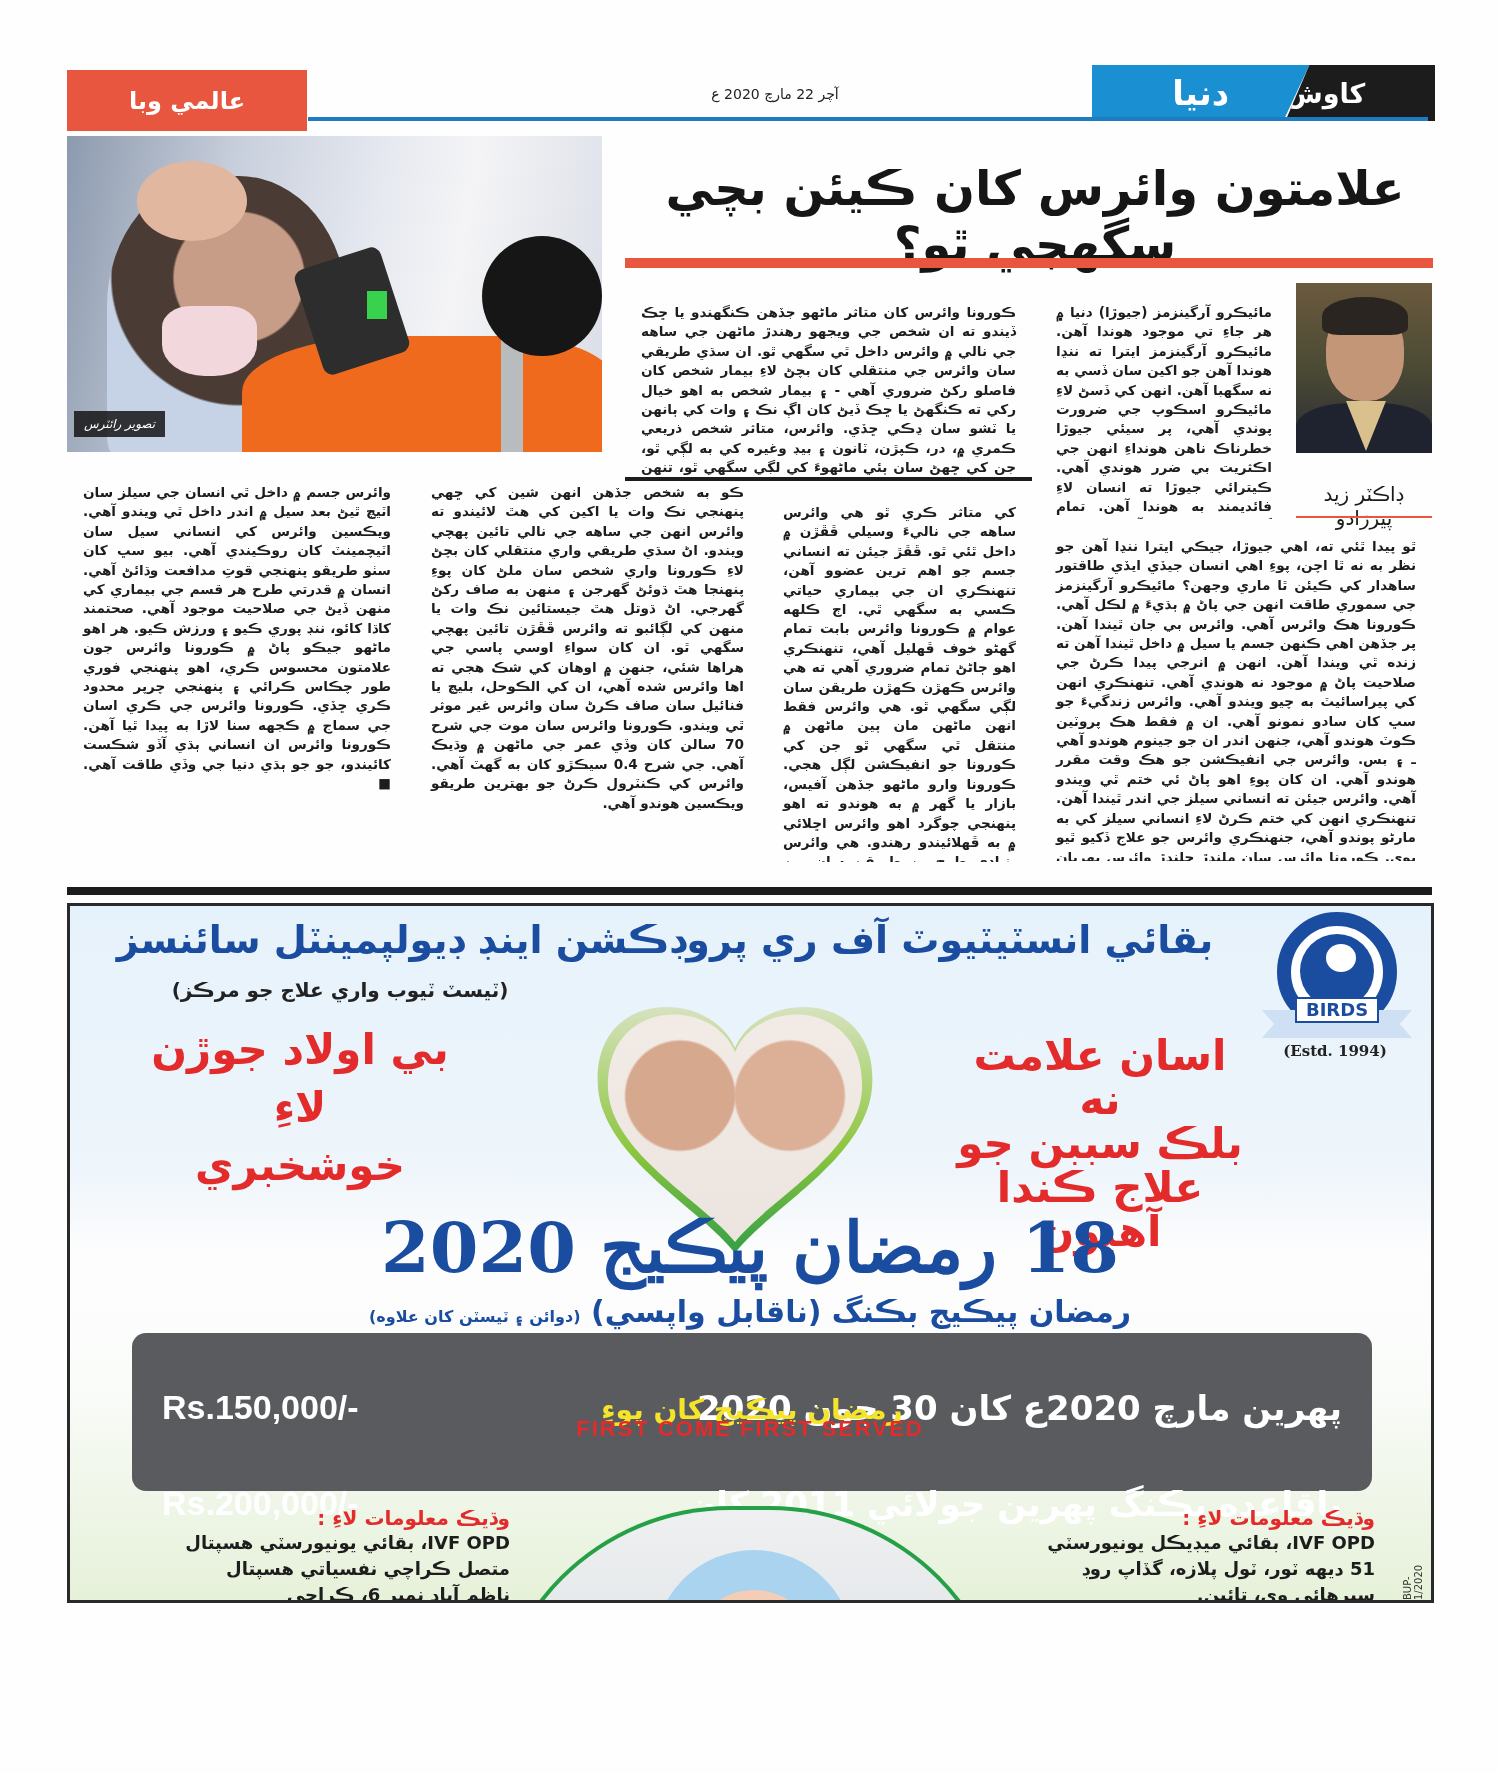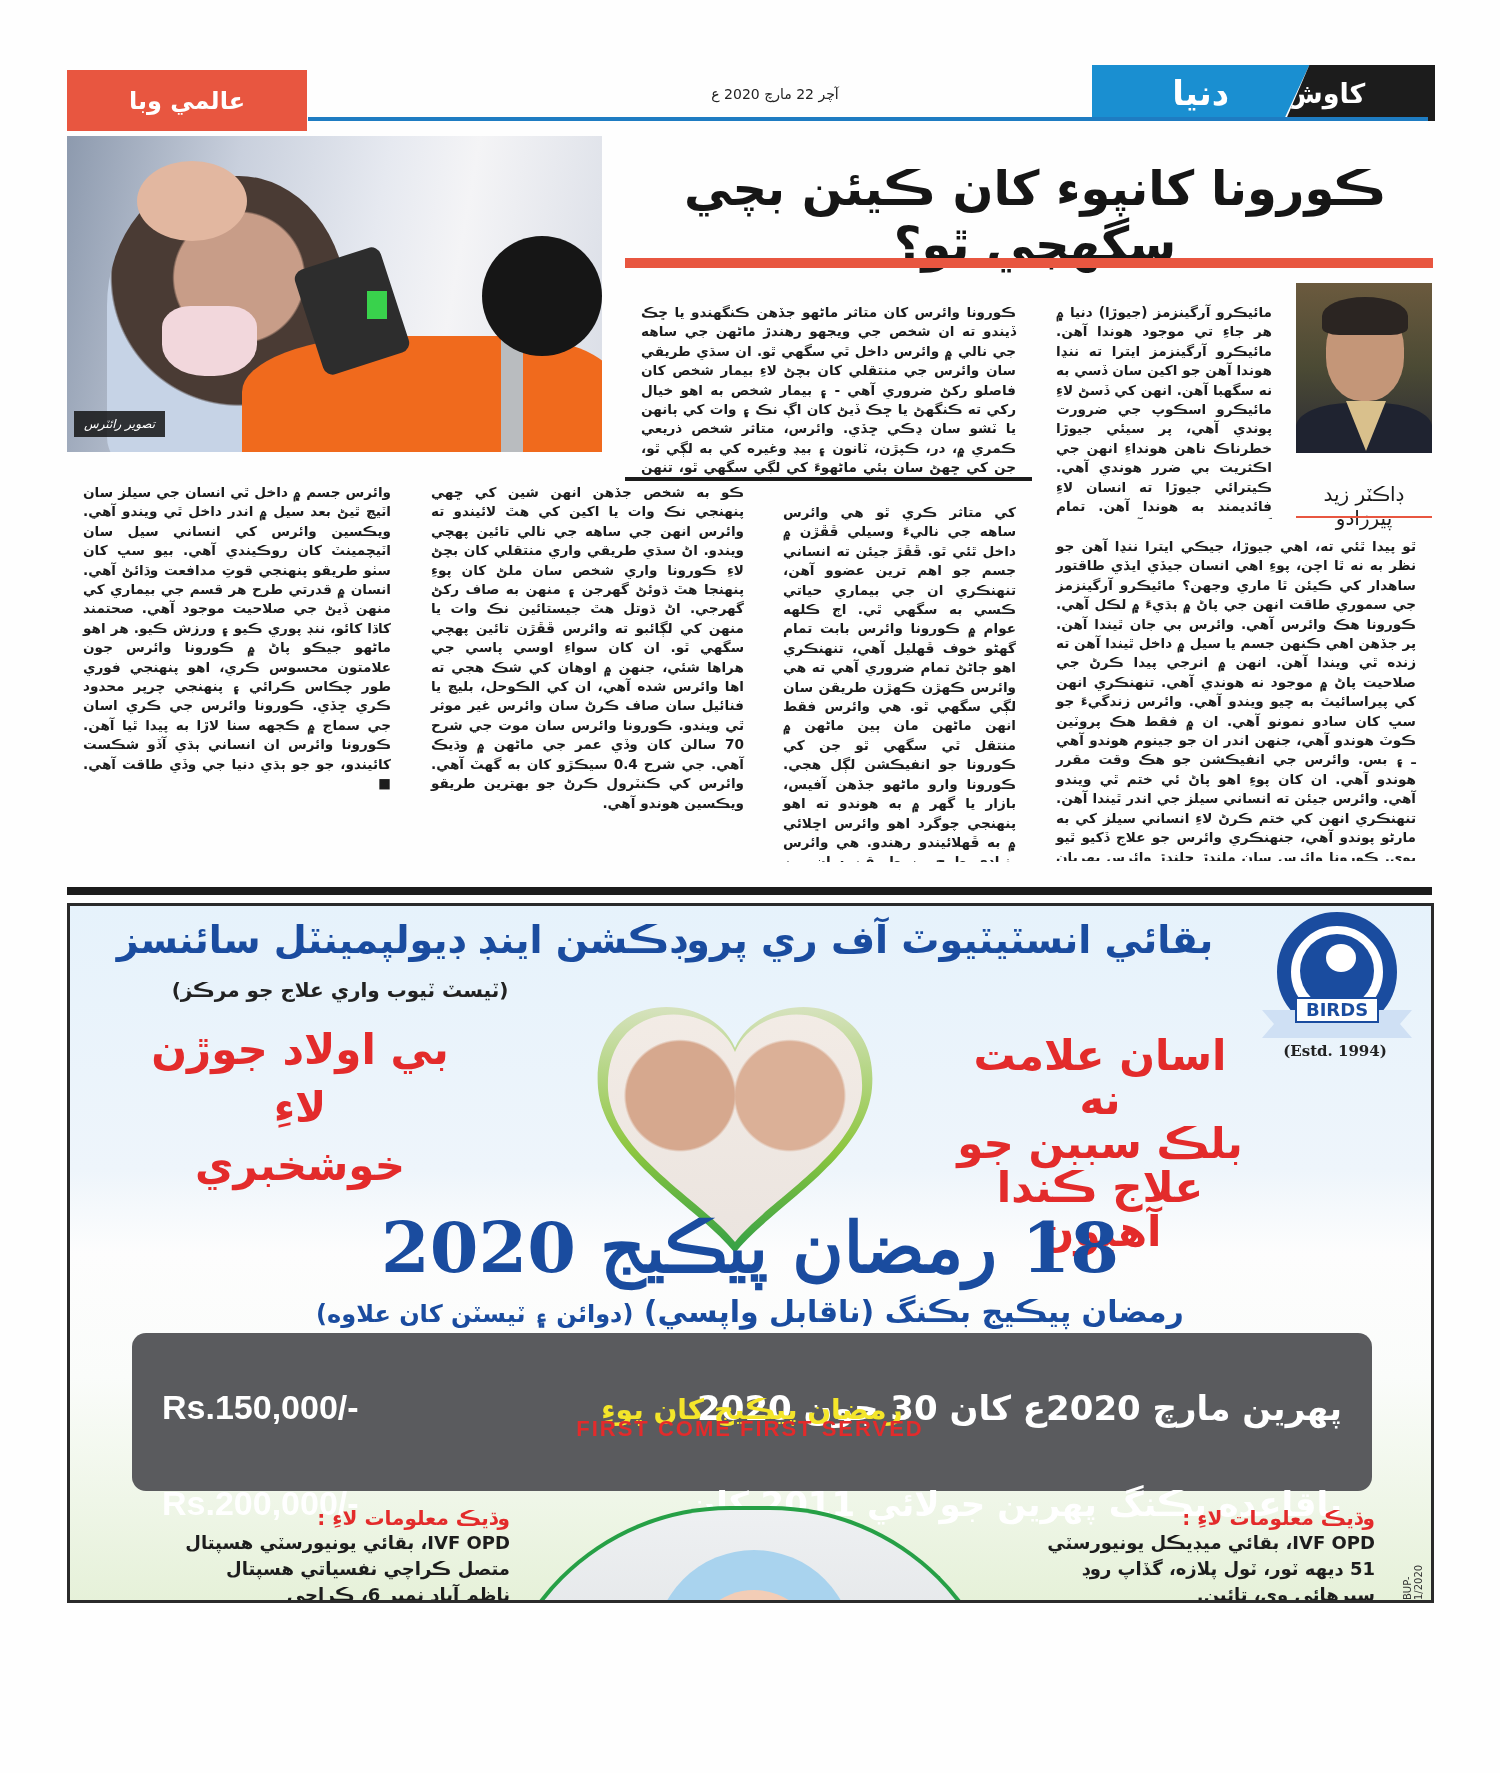--- a/index.html
+++ b/index.html
@@ -84,21 +84,21 @@
 
   .red-left { position: absolute; left: 40px; top: 115px; width: 380px; text-align: center; direction: rtl; color: #e32b2b;
     font-weight: bold; font-size: 42px; line-height: 58px; }
   .red-right { position: absolute; left: 880px; top: 128px; width: 300px; text-align: center; direction: rtl; color: #e32b2b;
     font-weight: bold; font-size: 42px; line-height: 44px; }
 
   .package-title { position: absolute; left: 100px; top: 300px; width: 1160px; text-align: center; direction: rtl;
     font-size: 70px; font-weight: bold; color: #1a4c9f; font-family: "DejaVu Serif", serif; }
   .package-sub { position: absolute; left: 60px; top: 388px; width: 1240px; text-align: center; direction: rtl;
     font-size: 30px; font-weight: bold; color: #1a4c9f; }
-  .package-sub .note { font-size: 24px; color: #1a4c9f; font-weight: bold; text-align: right; }
+  .package-sub .note { font-size: 16px; color: #1a4c9f; font-weight: bold; text-align: right; }
 
   .price-box { position: absolute; left: 62px; top: 427px; width: 1240px; height: 158px; background: #5a5b5e; border-radius: 14px; color: #fff; }
   .price-row { position: absolute; left: 30px; width: 1180px; display: flex; justify-content: space-between; direction: ltr; margin-top: 47px; }
   .price-row.r1 { top: 8px; }
   .price-row.r3 { top: 104px; }
   .price-amt { font-size: 34px; font-weight: bold; font-family: "Liberation Sans", sans-serif; }
   .price-desc { font-size: 34px; direction: rtl; font-weight: bold; }
   .price-mid { position: absolute; left: 0; top: 60px; width: 1240px; text-align: center; direction: rtl; font-size: 28px; font-weight: bold; color: #f4e52a; }
 
   .contact { position: absolute; top: 600px; direction: rtl; color: #1d1d1d; }
@@ -119,21 +119,21 @@
 <body>
 
 <div class="section-tag">عالمي وبا</div>
 <div class="date">آچر 22 مارچ 2020 ع</div>
 <div class="brand">
   <div class="brand-blue">دنيا</div>
   <div class="brand-black">كاوش</div>
 </div>
 <div class="mast-line"></div>
 
-<h1 class="headline">ڪورونا کانپوء کان ڪيئن بچي سگهجي ٿو؟</h1>
+<h1 class="headline">علامتون وائرس کان ڪيئن بچي سگهجي ٿو؟</h1>
 <div class="headline-rule"></div>
 
 <div class="main-photo">
   <div class="mp-woman"></div>
   <div class="mp-hand"></div>
   <div class="mp-mask"></div>
   <div class="mp-orange"></div>
   <div class="mp-worker"></div>
   <div class="mp-gun"></div>
   <div class="mp-screen"></div>

